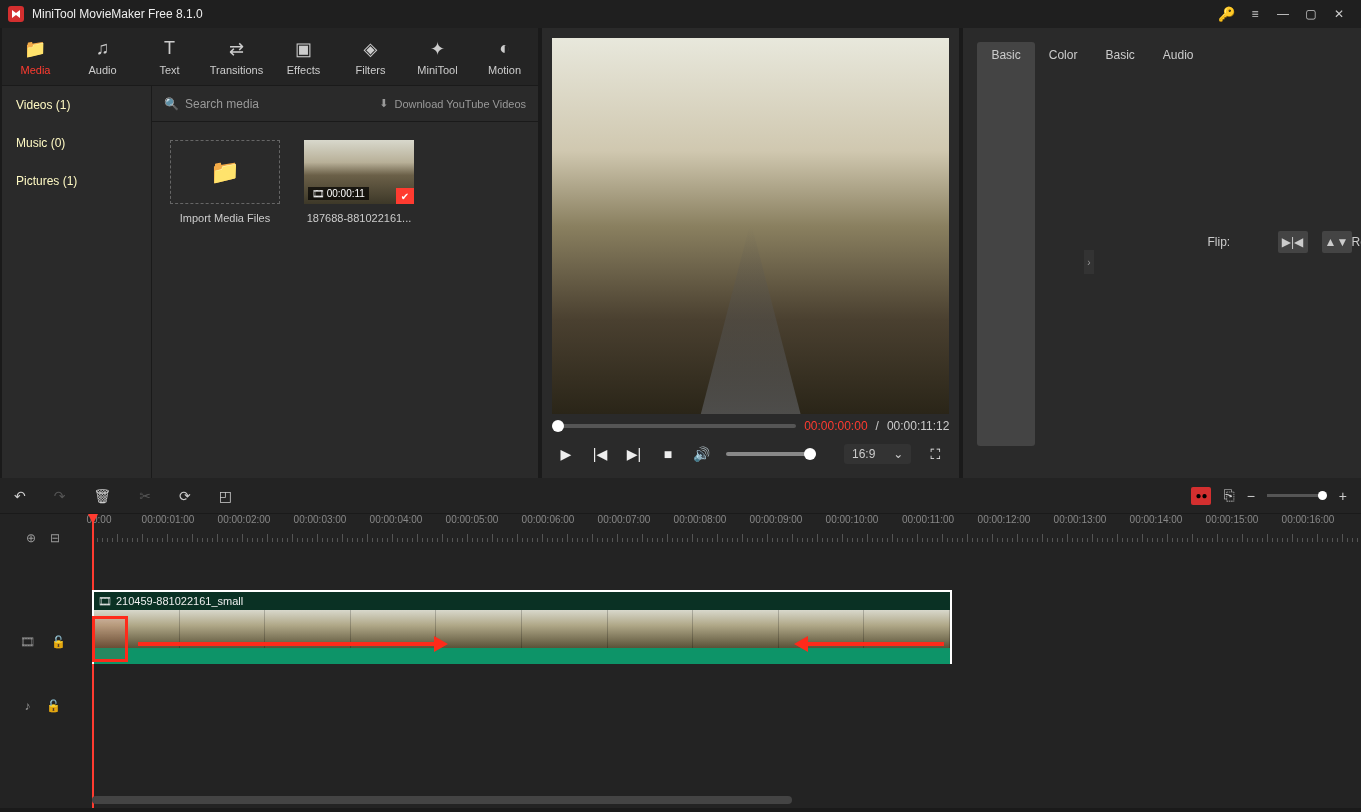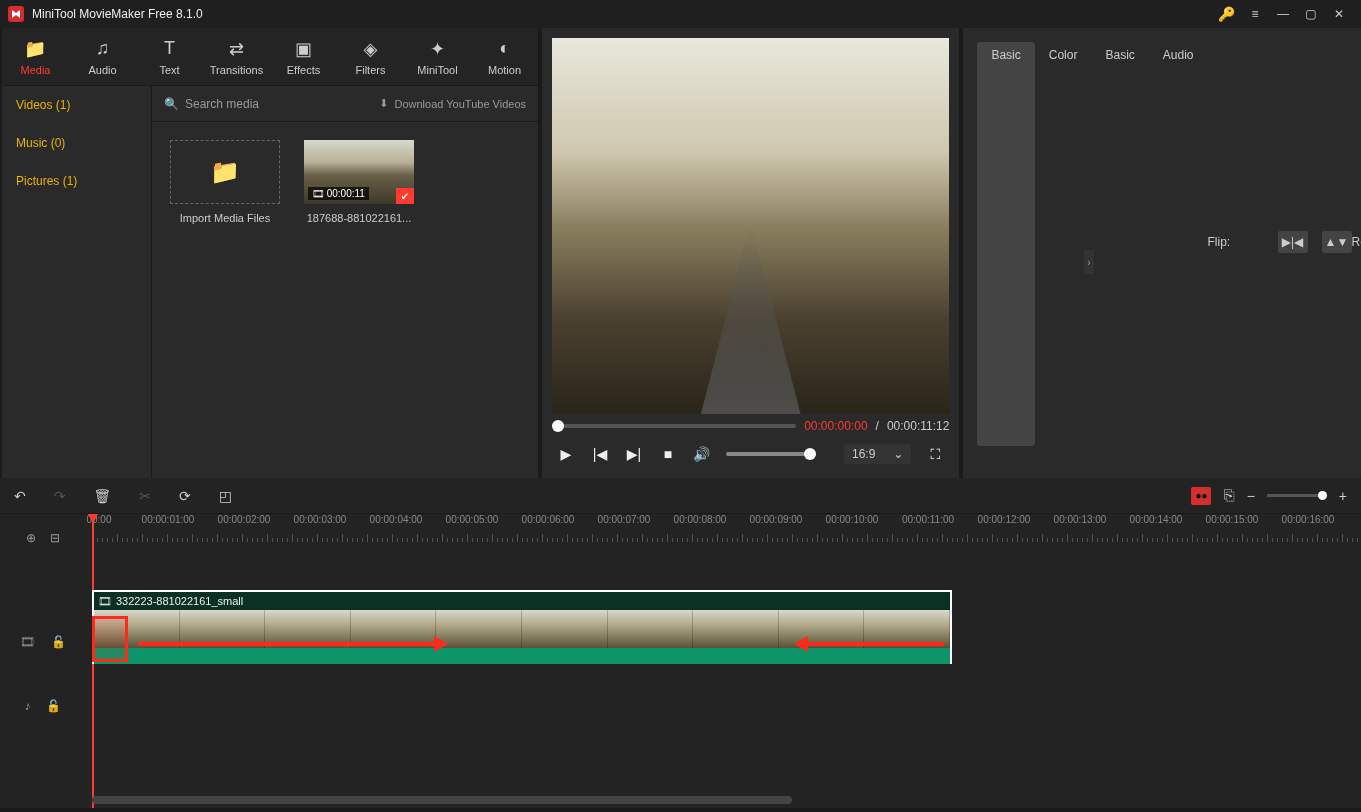--- a/index.html
+++ b/index.html
@@ -12,21 +12,21 @@
 .titlebar .key { color:#ffc107; font-size:14px; }
 .top-row { height:450px; display:flex; gap:4px; padding:0 2px; }
 .panel { background:#2a2a2a; display:flex; flex-direction:column; }
 .media-panel { width:550px; }
 .tabs { height:58px; display:flex; border-bottom:1px solid #1a1a1a; background:#242424; }
 .tab { flex:0 0 67px; display:flex; flex-direction:column; align-items:center; justify-content:center; gap:4px; cursor:pointer; color:#ccc; font-size:11px; }
 .tab.active { color:#ff3b30; }
 .tab .ico { font-size:18px; height:22px; display:flex; align-items:center; }
 .media-body { flex:1; display:flex; }
 .album-list { width:150px; border-right:1px solid #1a1a1a; }
-.album-item { padding:12px 14px; font-size:12px; color:#eab308; cursor:pointer; }
+.album-item { padding:12px 14px; font-size:12px; color:#fef9c3; cursor:pointer; }
 .album-item.active { background:#3a3a3a; color:#fff; border-left:3px solid #ff3b30; padding-left:11px; }
 .media-content { flex:1; display:flex; flex-direction:column; }
 .search-row { height:36px; display:flex; align-items:center; padding:0 12px; border-bottom:1px solid #1a1a1a; color:#999; }
 .search-row .search { flex:1; display:flex; align-items:center; gap:6px; }
 .search-row .dl { display:flex; align-items:center; gap:6px; font-size:11px; cursor:pointer; }
 .thumbs { flex:1; display:flex; gap:24px; padding:18px; align-items:flex-start; }
 .thumb { width:110px; display:flex; flex-direction:column; align-items:center; gap:8px; cursor:pointer; }
 .thumb .box { width:110px; height:64px; background:#333; position:relative; display:flex; align-items:center; justify-content:center; }
 .thumb .box.dashed { border:1px dashed #666; background:transparent; }
 .thumb .box .folder { font-size:24px; color:#ddd; }
@@ -601,21 +601,21 @@
             <div style="position: absolute; left: 1271px; bottom: 0px; width: 1px; height: 4px; background: rgb(85, 85, 85);"></div>
           </div>
         </div>
       <div class="playhead"></div>
       <div class="tracks">
         <div class="empty-row"></div>
         <div class="track-row" style="height:80px">
           <div class="clip">
             <div class="clip-hdr">
                 <span>🎞</span>
-                <span>332223-881022161_small</span>
+                <span>210459-881022161_small</span>
               </div>
             <div class="clip-thumbs">
               <div class="ct"></div>
                 <div class="ct"></div>
                 <div class="ct"></div>
                 <div class="ct"></div>
                 <div class="ct"></div>
                 <div class="ct"></div>
                 <div class="ct"></div>
                 <div class="ct"></div>

